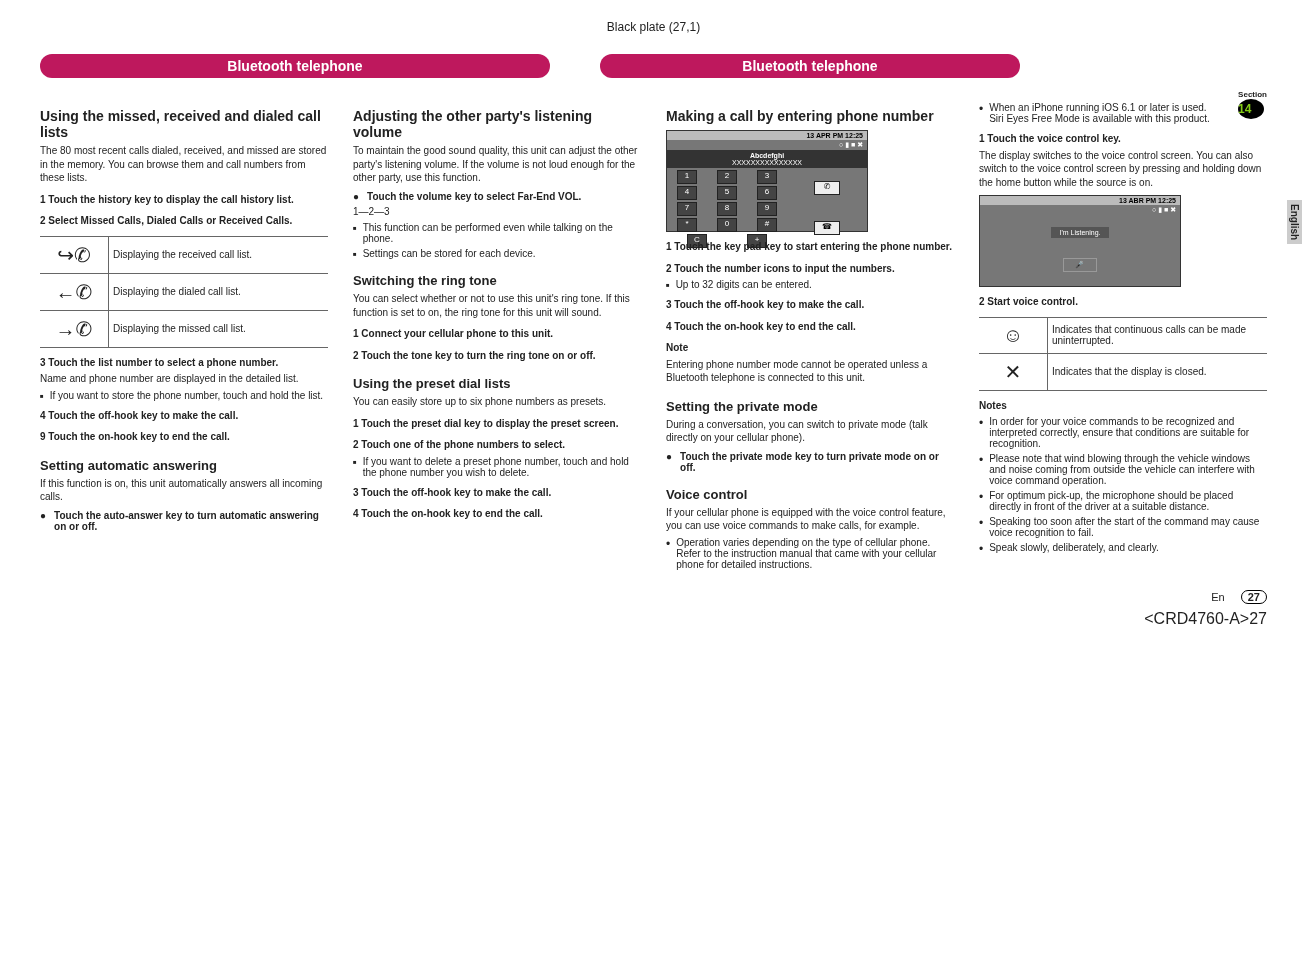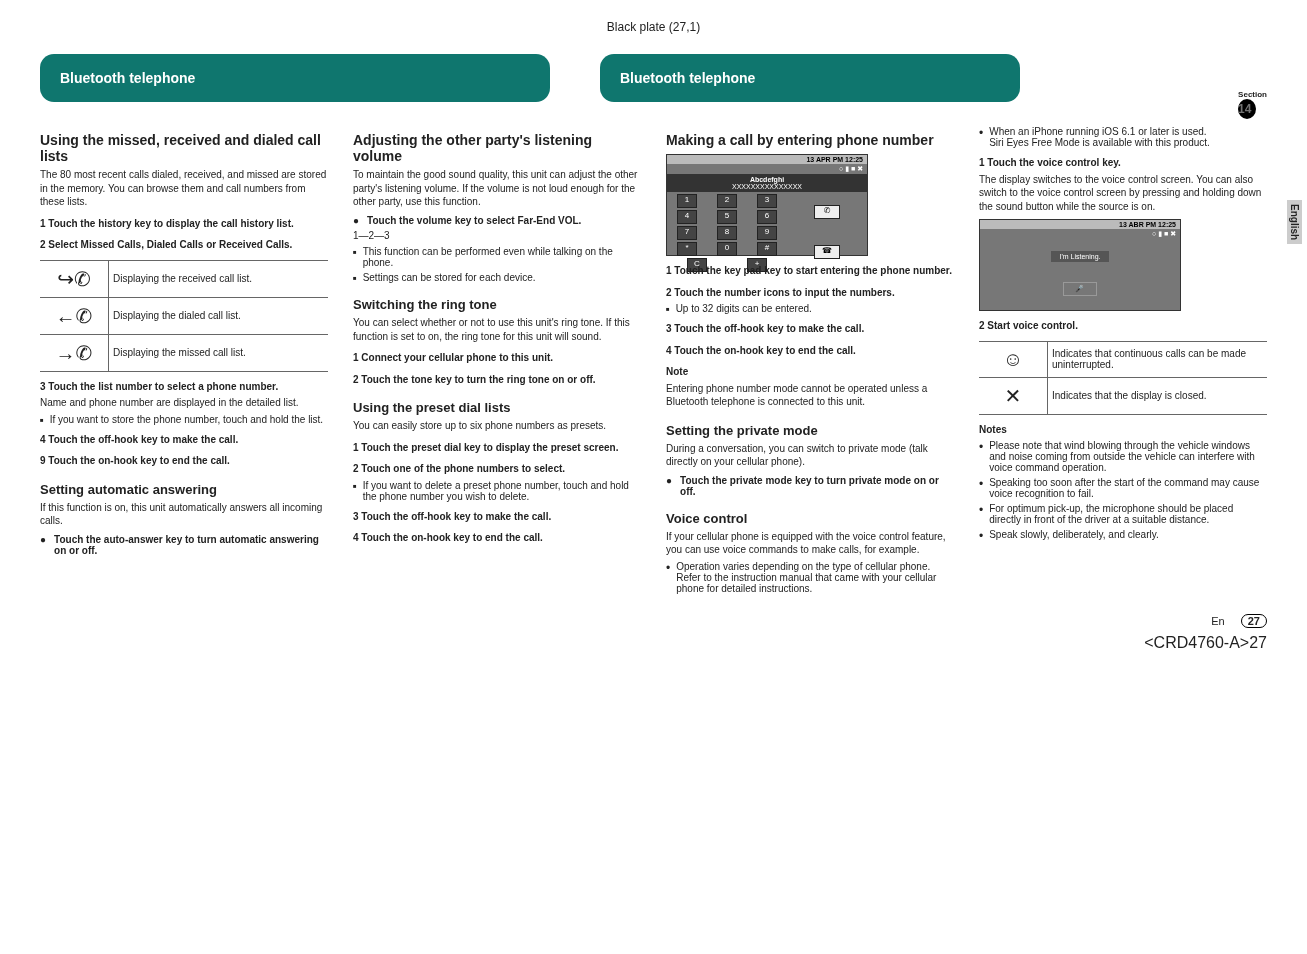--- a/index.html
+++ b/index.html
@@ -26,36 +26,37 @@
     position: absolute;
     right: 40px;
     top: 90px;
   }
   .section-tab .label {
     font-size: 8px;
     font-weight: bold;
   }
   .section-tab .badge {
     background: #000;
-    color: #737373;
+    color: #84cc16;
     border-radius: 50%;
-    width: 18px;
+    width: 26px;
     height: 20px;
     line-height: 20px;
     font-weight: bold;
     font-size: 12px;
   }
   .header-pill {
-    background: #0f766e;
+    background: #be185d;
     color: #fff;
     border-radius: 14px;
-    padding: 16px 20px;
+    padding: 4px 20px;
     width: 470px;
     font-size: 14px;
     font-weight: bold;
+    text-align: center;
   }
   .header-pill.right {
     width: 380px;
   }
   .columns {
     display: flex;
     gap: 25px;
   }
   .col {
     flex: 1;
@@ -346,21 +347,21 @@
     <div class="dot">
         <span>Operation varies depending on the type of cellular phone. Refer to the instruction manual that came with your cellular phone for detailed instructions.</span>
       </div>
   </div>
 
   <div class="col">
     <div class="dot">
         <span><span>When an iPhone running iOS 6.1 or later is used.</span><br><span>Siri Eyes Free Mode is available with this product.</span></span>
       </div>
     <p class="step">1   Touch the voice control key.</p>
-    <p>The display switches to the voice control screen. You can also switch to the voice control screen by pressing and holding down the sound button while the source is on.</p>
+    <p>The display switches to the voice control screen. You can also switch to the voice control screen by pressing and holding down the home button while the source is on.</p>
     <div class="screen-shot voice">
       <div class="screen-top" style="width:100%;box-sizing:border-box;"><span>13 ABR</span> <span>PM</span> <b>12:25</b></div>
       <div style="width:100%;text-align:right;padding:1px 4px;font-size:7px;box-sizing:border-box;">○ ▮ ■ ✖</div>
       <div class="msg">I'm Listening.</div>
       <div class="mic">🎤</div>
     </div>
     <p class="step">2   Start voice control.</p>
     <table class="icon-table">
       <tbody>
           <tr>
@@ -368,27 +369,30 @@
             <td>Indicates that continuous calls can be made uninterrupted.</td>
           </tr>
       <tr>
             <td class="icon-cell">✕</td>
             <td>Indicates that the display is closed.</td>
           </tr>
     </tbody>
       </table>
     <p class="note-title">Notes</p>
     <div class="dot">
+        <span>In order for your voice commands to be recognized and interpreted correctly, ensure that conditions are suitable for recognition.</span>
+      </div>
+    <div class="dot">
         <span>Please note that wind blowing through the vehicle windows and noise coming from outside the vehicle can interfere with voice command operation.</span>
       </div>
     <div class="dot">
+        <span>For optimum pick-up, the microphone should be placed directly in front of the driver at a suitable distance.</span>
+      </div>
+    <div class="dot">
         <span>Speaking too soon after the start of the command may cause voice recognition to fail.</span>
-      </div>
-    <div class="dot">
-        <span>For optimum pick-up, the microphone should be placed directly in front of the driver at a suitable distance.</span>
       </div>
     <div class="dot">
         <span>Speak slowly, deliberately, and clearly.</span>
       </div>
   </div>
 
 </div>
 
 <div class="footer">
   <span>En</span>

